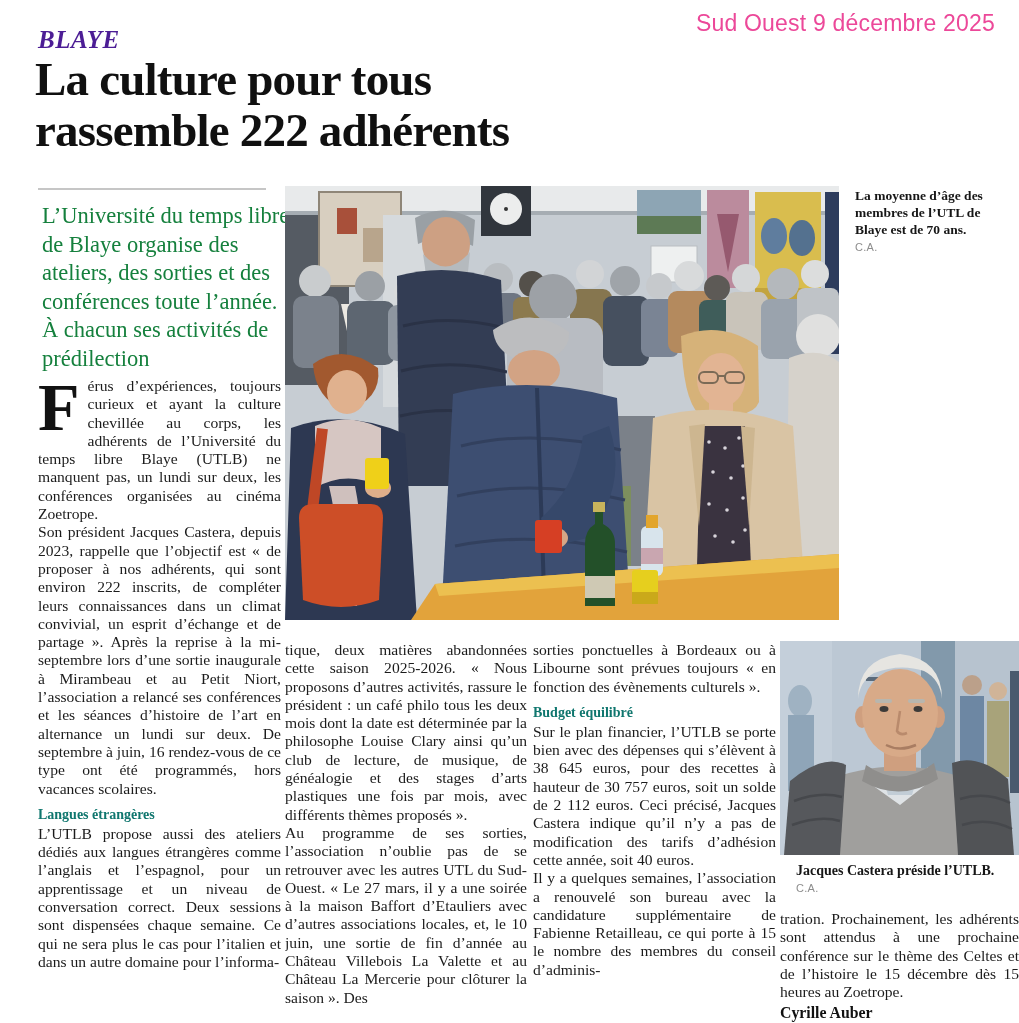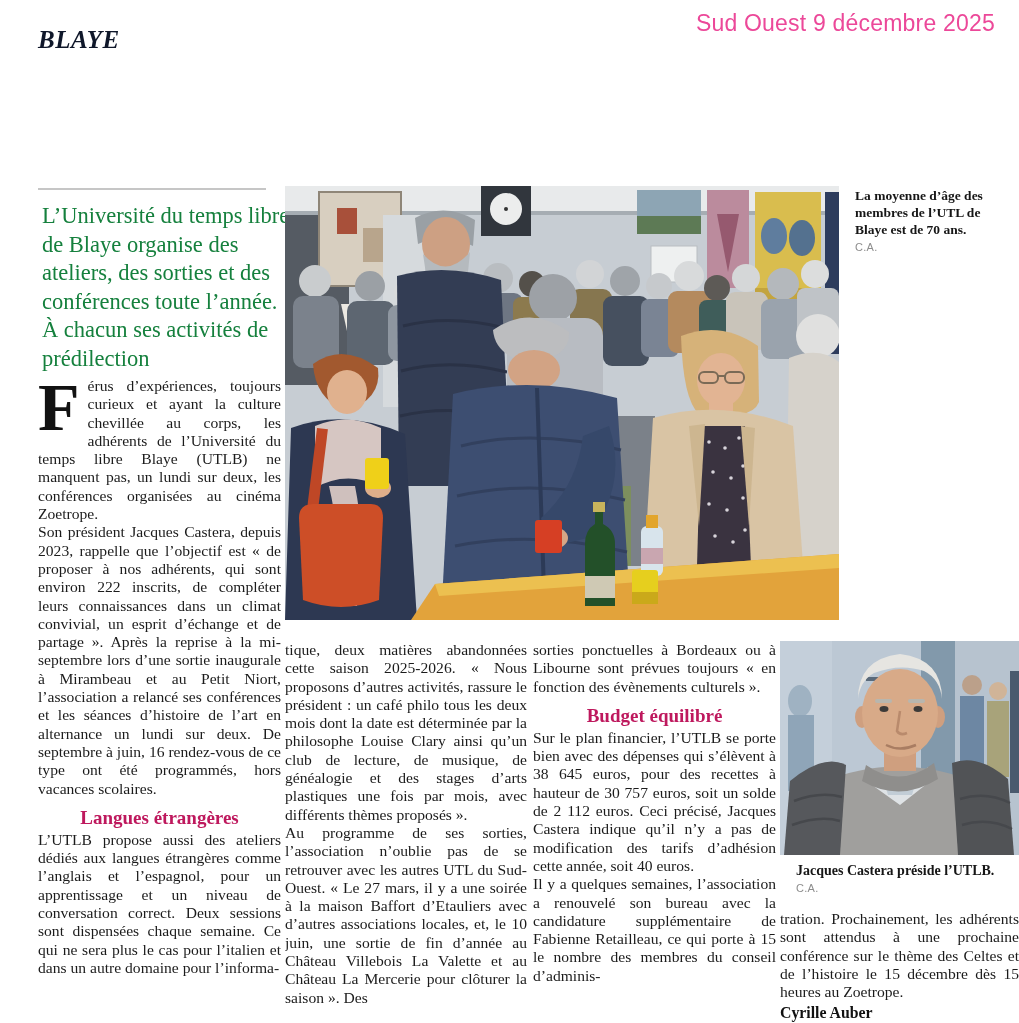--- a/index.html
+++ b/index.html
@@ -3,38 +3,38 @@
 <meta charset="utf-8">
 <style>
   html,body{margin:0;padding:0;background:#ffffff;}
   .page{position:relative;width:1019px;height:1023px;background:#fff;overflow:hidden;
         font-family:"Liberation Serif",serif;color:#1c1c1c;}
 
   .dateline{position:absolute;top:10px;right:24px;font-family:"Liberation Sans",sans-serif;
             font-size:23px;color:#ec4899;letter-spacing:.2px;}
 
   .kicker{position:absolute;left:38px;top:26px;font-family:"Liberation Serif",serif;
-          font-style:italic;font-weight:bold;font-size:25px;color:#0f172a;letter-spacing:.5px;}
+          font-style:italic;font-weight:bold;font-size:25px;color:#4c1d95;letter-spacing:.5px;}
 
   .headline{position:absolute;left:35px;top:54px;margin:0;font-weight:bold;
             font-size:47px;line-height:51px;color:#101010;letter-spacing:-.8px;}
   .headline span{display:block;}
 
   .standfirst-rule{position:absolute;left:38px;top:188px;width:228px;height:2px;background:#c6c6c6;}
   .standfirst{position:absolute;left:38px;top:198px;width:252px;margin:4px;
               font-size:22.5px;line-height:28.5px;color:#15803d;}
 
   .col{position:absolute;overflow:hidden;}
   .col1{left:38px;top:377px;width:243px;height:646px;}
   .col2{left:285px;top:641px;width:242px;height:382px;}
   .col3{left:533px;top:641px;width:243px;height:382px;}
   .col4{left:780px;top:641px;width:239px;height:382px;}
 
   p.body{margin:0;font-size:15.6px;line-height:18.3px;text-align:justify;color:#1b1b1b;}
-  .subhead{margin:9px 0 2px 0;font-size:19px;font-weight:bold;color:#be185d;text-align:center;}
+  .subhead{margin:9px 0 2px 0;font-size:14px;font-weight:bold;color:#0f766e;}
   .byline{margin:3px 0 12px 0;font-size:15.8px;font-weight:bold;color:#111;}
 
   .dropcap{float:left;font-size:68px;line-height:56px;font-weight:bold;color:#121212;
            padding:2px 8px 0 0;}
 
   figure{margin:0;}
   .main-photo{position:absolute;left:285px;top:186px;width:554px;height:434px;}
   .main-photo svg{display:block;width:554px;height:434px;}
 
   .side-caption{position:absolute;left:855px;top:187px;width:132px;
@@ -48,20 +48,24 @@
 </style>
 </head>
 <body>
 
 <div class="page">
 
   <div class="dateline">Sud Ouest 9 décembre 2025</div>
 
   <div class="kicker">BLAYE</div>
 
+  <h1 class="headline">
+      <span>La culture pour tous</span>
+      <span>rassemble 222 adhérents</span>
+    </h1>
 
   <div class="standfirst-rule"></div>
   <p class="standfirst">L’Université du temps libre de Blaye organise des ateliers, des sorties et des conférences toute l’année. À chacun ses activités de prédilection</p>
 
   <div class="col col1">
     <p class="body"><span class="dropcap">F</span><span>érus d’expériences, toujours curieux et ayant la culture chevillée au corps, les adhérents de l’Université du temps libre Blaye (UTLB) ne manquent pas, un lundi sur deux, les conférences organisées au cinéma Zoetrope.</span></p>
     <p class="body">Son président Jacques Castera, depuis 2023, rappelle que l’objectif est « de proposer à nos adhérents, qui sont environ 222 inscrits, de compléter leurs connaissances dans un climat convivial, un esprit d’échange et de partage ». Après la reprise à la mi-septembre lors d’une sortie inaugurale à Mirambeau et au Petit Niort, l’association a relancé ses conférences et les séances d’histoire de l’art en alternance un lundi sur deux. De septembre à juin, 16 rendez-vous de ce type ont été programmés, hors vacances scolaires.</p>
     <h3 class="subhead">Langues étrangères</h3>
     <p class="body">L’UTLB propose aussi des ateliers dédiés aux langues étrangères comme l’anglais et l’espagnol, pour un apprentissage et un niveau de conversation correct. Deux sessions sont dispensées chaque semaine. Ce qui ne sera plus le cas pour l’italien et dans un autre domaine pour l’informa-</p>
   </div>

